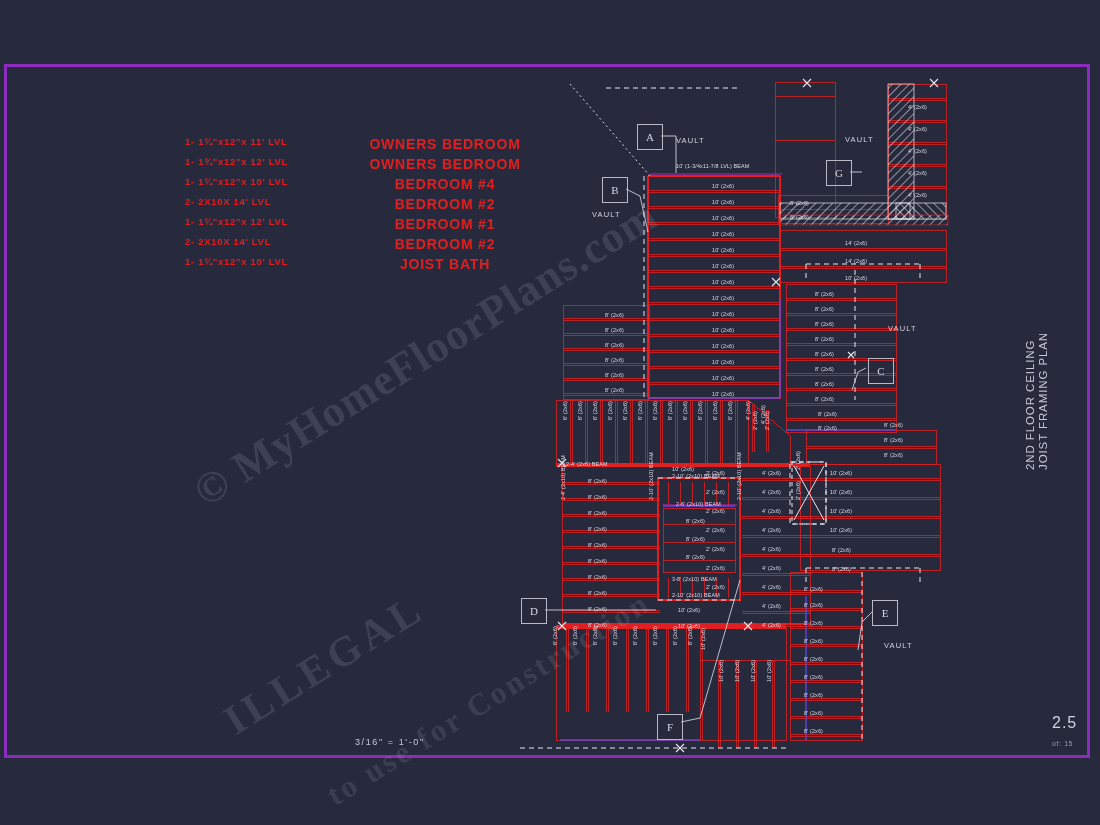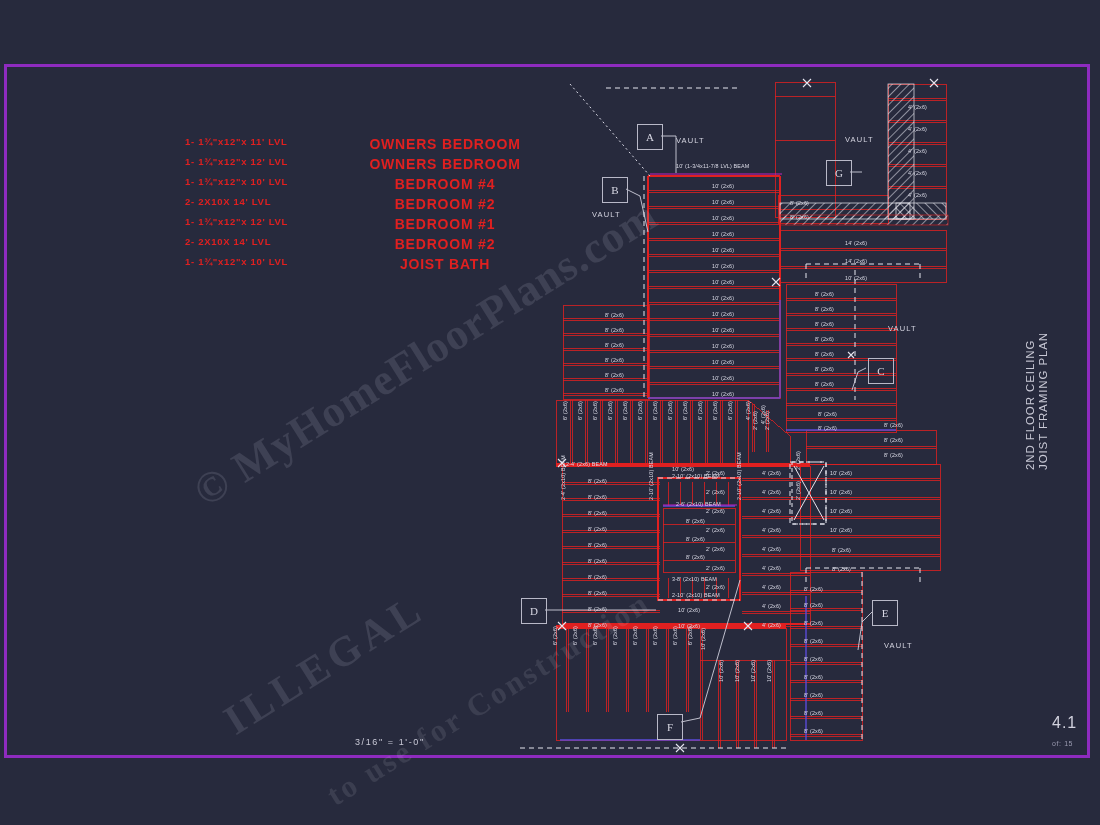--- a/index.html
+++ b/index.html
@@ -608,15 +608,15 @@
       <div class="callout" style="left: 657px; top: 714px;">F</div>
     </div>
 
   <div id="scale">3/16" = 1'-0"</div>
 
   <div id="vtitle">
     <div>2ND FLOOR CEILING</div>
     <div>JOIST FRAMING PLAN</div>
   </div>
 
-  <div id="sheetno">4.1</div>
+  <div id="sheetno">2.5</div>
   <div id="sheetof">of: 15</div>
 </div>
 
 </body></html>

